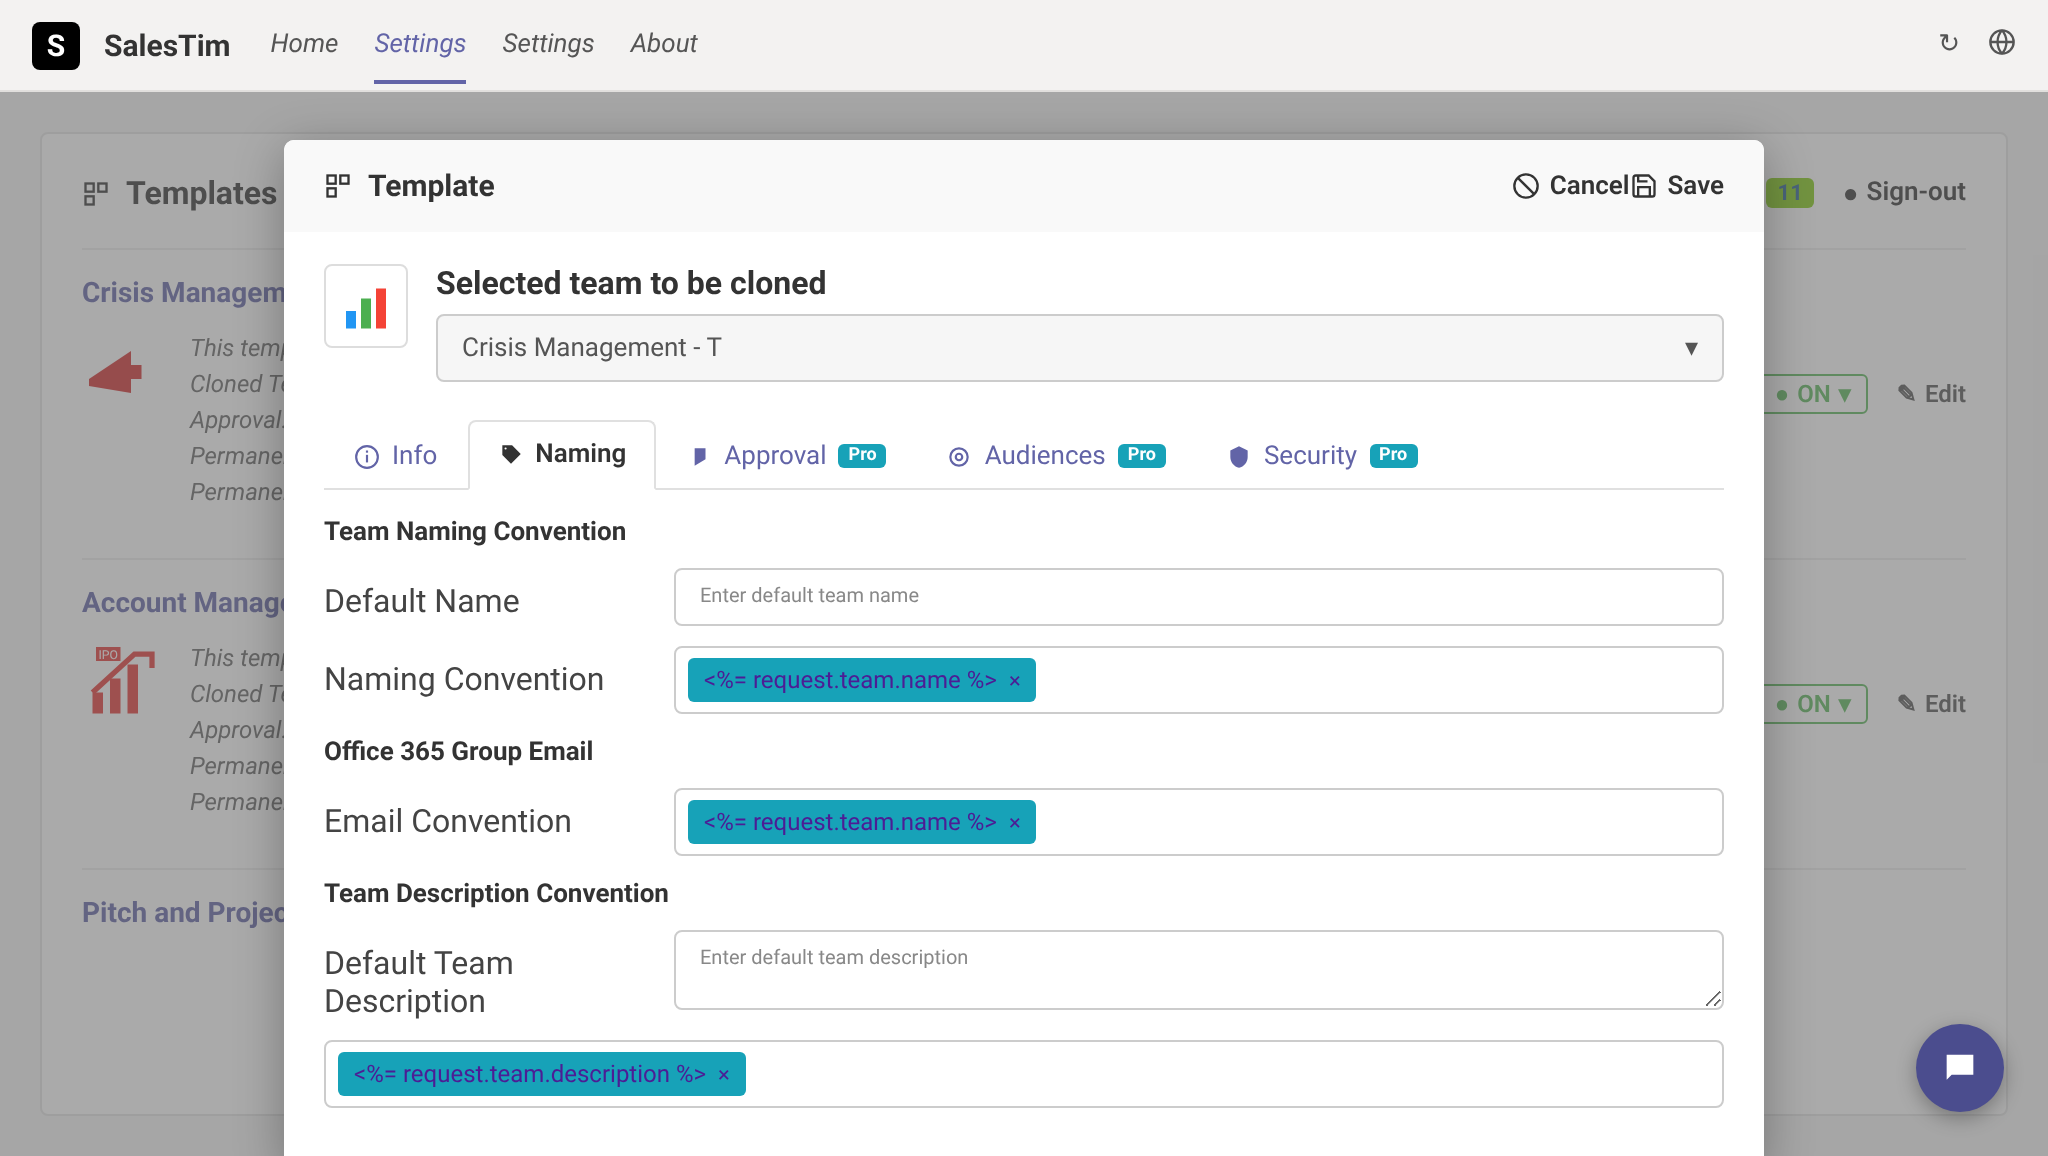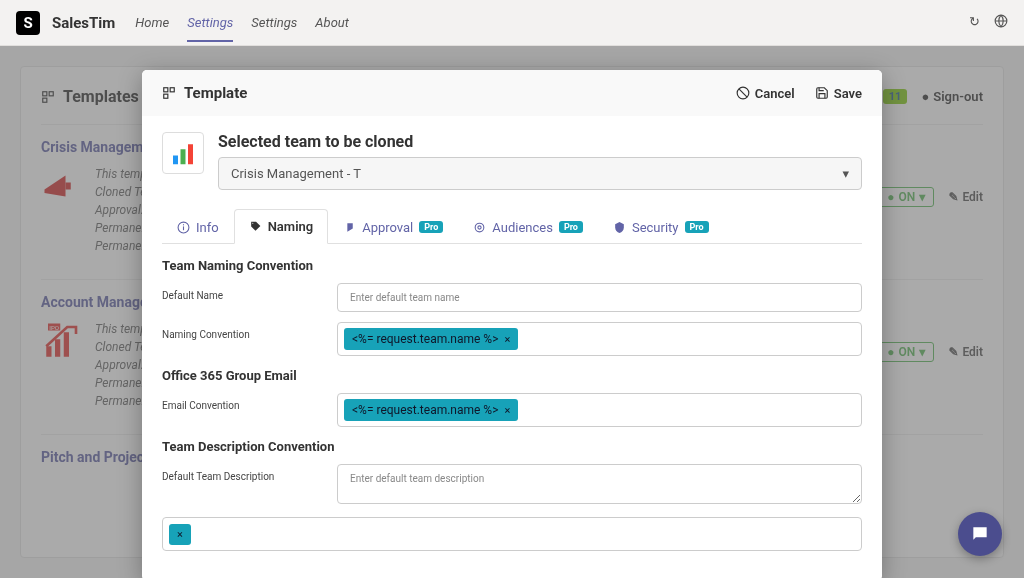--- a/index.html
+++ b/index.html
@@ -35,44 +35,44 @@
 .editbtn { color: #555; cursor: pointer; display: inline-flex; align-items: center; gap: 4px; font-weight: 600; }
 .right-note { font-style: italic; color: #666; font-size: 12px; line-height: 1.5; text-align: left; max-width: 260px; }
 
 
 .dim { position: absolute; top: 46px; left: 0; right: 0; bottom: 0; background: rgba(100,100,100,0.55); }
 
 
 .modal { position: absolute; top: 70px; left: 50%; transform: translateX(-50%); width: 740px; background: #fff; border-radius: 5px; box-shadow: 0 5px 25px rgba(0,0,0,0.3); display: flex; flex-direction: column; overflow: hidden; }
 .modal-hdr { display: flex; align-items: center; justify-content: space-between; padding: 14px 20px; background: #f9f9f9; }
 .modal-title { font-weight: 700; font-size: 15px; display: flex; align-items: center; gap: 8px; }
-.modal-actions { display: flex; gap: 20px; font-size: 13px; font-weight: 600; }
+.modal-actions { display: flex; gap: 0; font-size: 13px; font-weight: 600; }
 .modal-actions > div { cursor: pointer; display: flex; align-items: center; gap: 5px; }
 
 .modal-body { padding: 16px 20px 20px 20px; overflow-y: auto; max-height: 480px; }
 .sel-row { display: flex; gap: 14px; align-items: flex-start; margin-bottom: 18px; }
 .sel-icon { width: 42px; height: 42px; border: 1px solid #ddd; border-radius: 4px; display: flex; align-items: center; justify-content: center; }
 .sel-body { flex: 1; }
 .sel-label { font-weight: 700; font-size: 16px; margin-bottom: 6px; }
 .selectbox { width: 100%; border: 1px solid #ccc; background: #f6f6f6; border-radius: 4px; padding: 8px 12px; font-size: 13px; color: #555; display: flex; justify-content: space-between; align-items: center; }
 
 .tabs { display: flex; border-bottom: 1px solid #e0e0e0; margin-bottom: 14px; }
 .tab { padding: 9px 14px; font-size: 13px; color: #6264a7; display: flex; align-items: center; gap: 6px; cursor: pointer; border: 1px solid transparent; border-bottom: none; position: relative; top: 1px; }
 .tab.active { color: #333; font-weight: 600; border: 1px solid #e0e0e0; border-bottom: 1px solid #fff; border-radius: 4px 4px 0 0; background: #fff; }
 .pro { background: #17a2b8; color: #fff; font-size: 9px; font-weight: 700; padding: 1px 5px; border-radius: 3px; }
 .tab svg { width: 13px; height: 13px; }
 
 .section-title { font-weight: 700; font-size: 13px; margin: 12px 0 10px 0; }
 .form-row { display: flex; align-items: flex-start; margin-bottom: 10px; }
-.form-label { width: 175px; font-size: 10px; color: #444; padding-top: 7px; }
+.form-label { width: 175px; font-size: 16px; color: #444; padding-top: 7px; }
 .form-control { flex: 1; }
 .input, .textarea { width: 100%; border: 1px solid #ccc; border-radius: 4px; padding: 8px 12px; font-size: 10px; font-family: inherit; }
 .input::placeholder, .textarea::placeholder { color: #888; }
 .tagbox { border: 1px solid #ccc; border-radius: 4px; padding: 5px 6px; min-height: 34px; display: flex; align-items: center; gap: 6px; }
-.tag { background: #17a2b8; color: #0f172a; font-size: 12px; padding: 4px 8px; border-radius: 3px; display: inline-flex; align-items: center; gap: 6px; }
+.tag { background: #17a2b8; color: #4c1d95; font-size: 12px; padding: 4px 8px; border-radius: 3px; display: inline-flex; align-items: center; gap: 6px; }
 .tag-x { cursor: pointer; font-size: 11px; }
 .textarea { resize: vertical; min-height: 36px; }
 
 
 .fab { position: absolute; right: 22px; bottom: 22px; width: 44px; height: 44px; border-radius: 50%; background: #4b4d8e; display: flex; align-items: center; justify-content: center; color: #fff; box-shadow: 0 3px 10px rgba(0,0,0,0.3); cursor: pointer; }
 
 .icon-sm { width: 14px; height: 14px; }
 </style>
 </head>
 <body>
@@ -303,20 +303,21 @@
     <div class="form-row">
       <div class="form-label">Default Team Description</div>
       <div class="form-control">
         <textarea class="textarea" placeholder="Enter default team description" style=""></textarea>
       </div>
     </div>
     <div class="form-row">
       <div class="form-control">
         <div class="tagbox">
           <span class="tag">
+            <span>&lt;%= request.team.description %&gt;</span>
             <span class="tag-x">×</span>
           </span>
         </div>
       </div>
     </div>
 
   </div>
 </div>
 
 <div class="fab">

